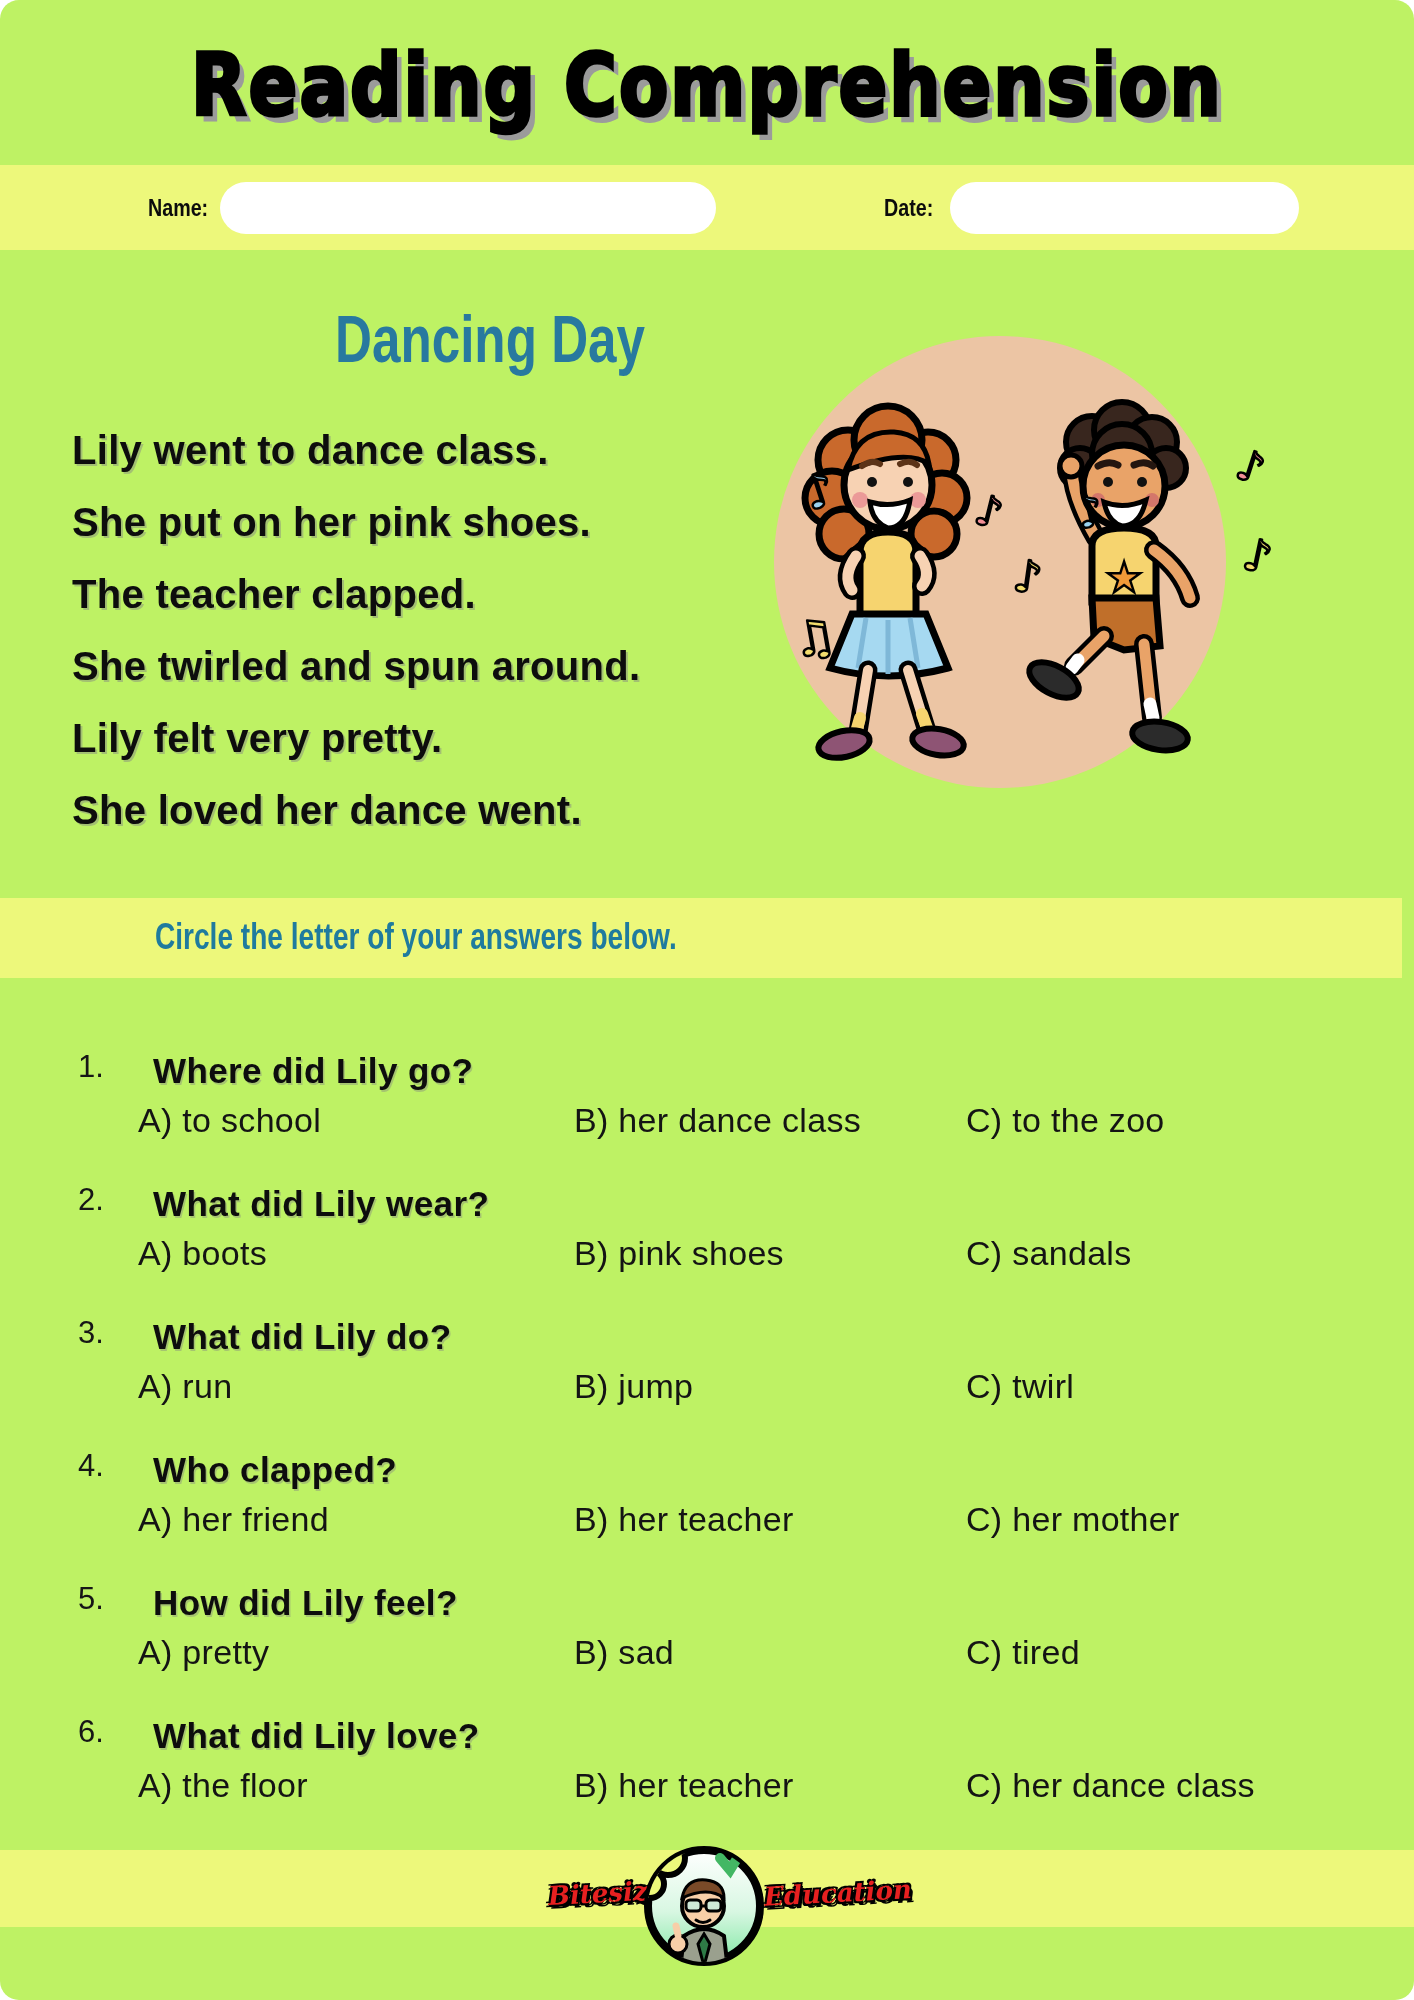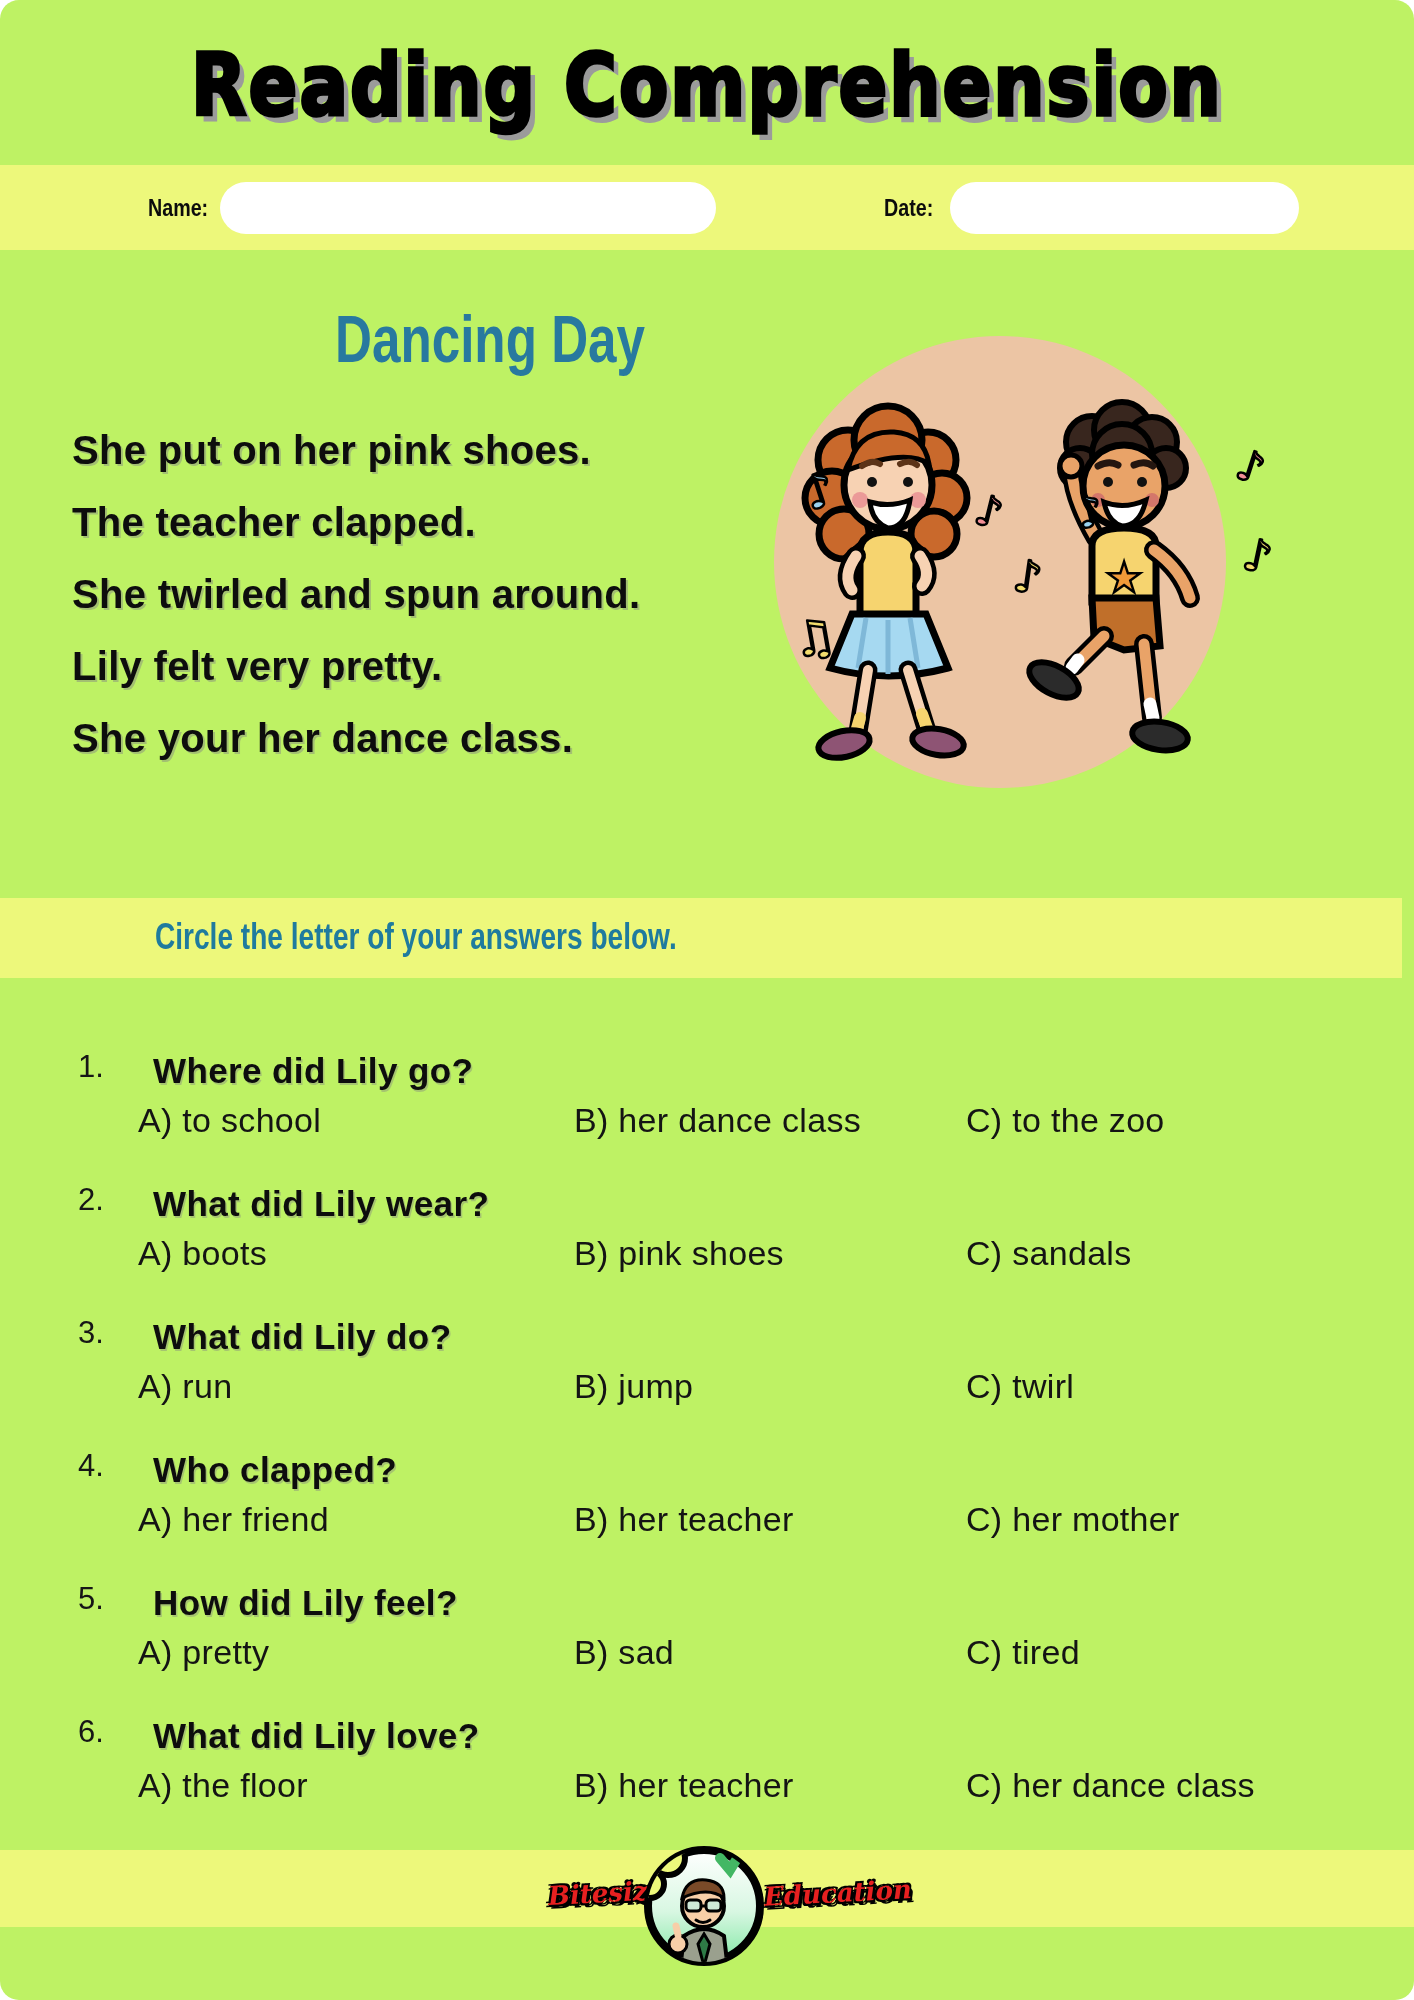--- a/index.html
+++ b/index.html
@@ -63,25 +63,26 @@
   <div class="main-title">Reading Comprehension</div>
 
   <div class="bar bar-top"></div>
   <div class="field-label name-label">Name:</div>
   <input class="pill name-pill" value="" style="">
   <div class="field-label date-label">Date:</div>
   <input class="pill date-pill" value="" style="">
 
   <div class="story-title">Dancing Day</div>
   <div class="story-text">
+    <div>Lily went to dance class.</div>
     <div>She put on her pink shoes.</div>
     <div>The teacher clapped.</div>
     <div>She twirled and spun around.</div>
     <div>Lily felt very pretty.</div>
-    <div>She your her dance class.</div>
+    <div>She loved her dance went.</div>
   </div>
 
   <svg class="illustration" width="544" height="475" viewBox="0 0 544 475">
     <circle cx="244" cy="232" r="226" fill="#ecc5a4"></circle>
 
     <g>
 
       <g fill="#c9692c" stroke="#000" stroke-width="7">
         <circle cx="92" cy="130" r="30"></circle>
           <circle cx="76" cy="168" r="27"></circle>

